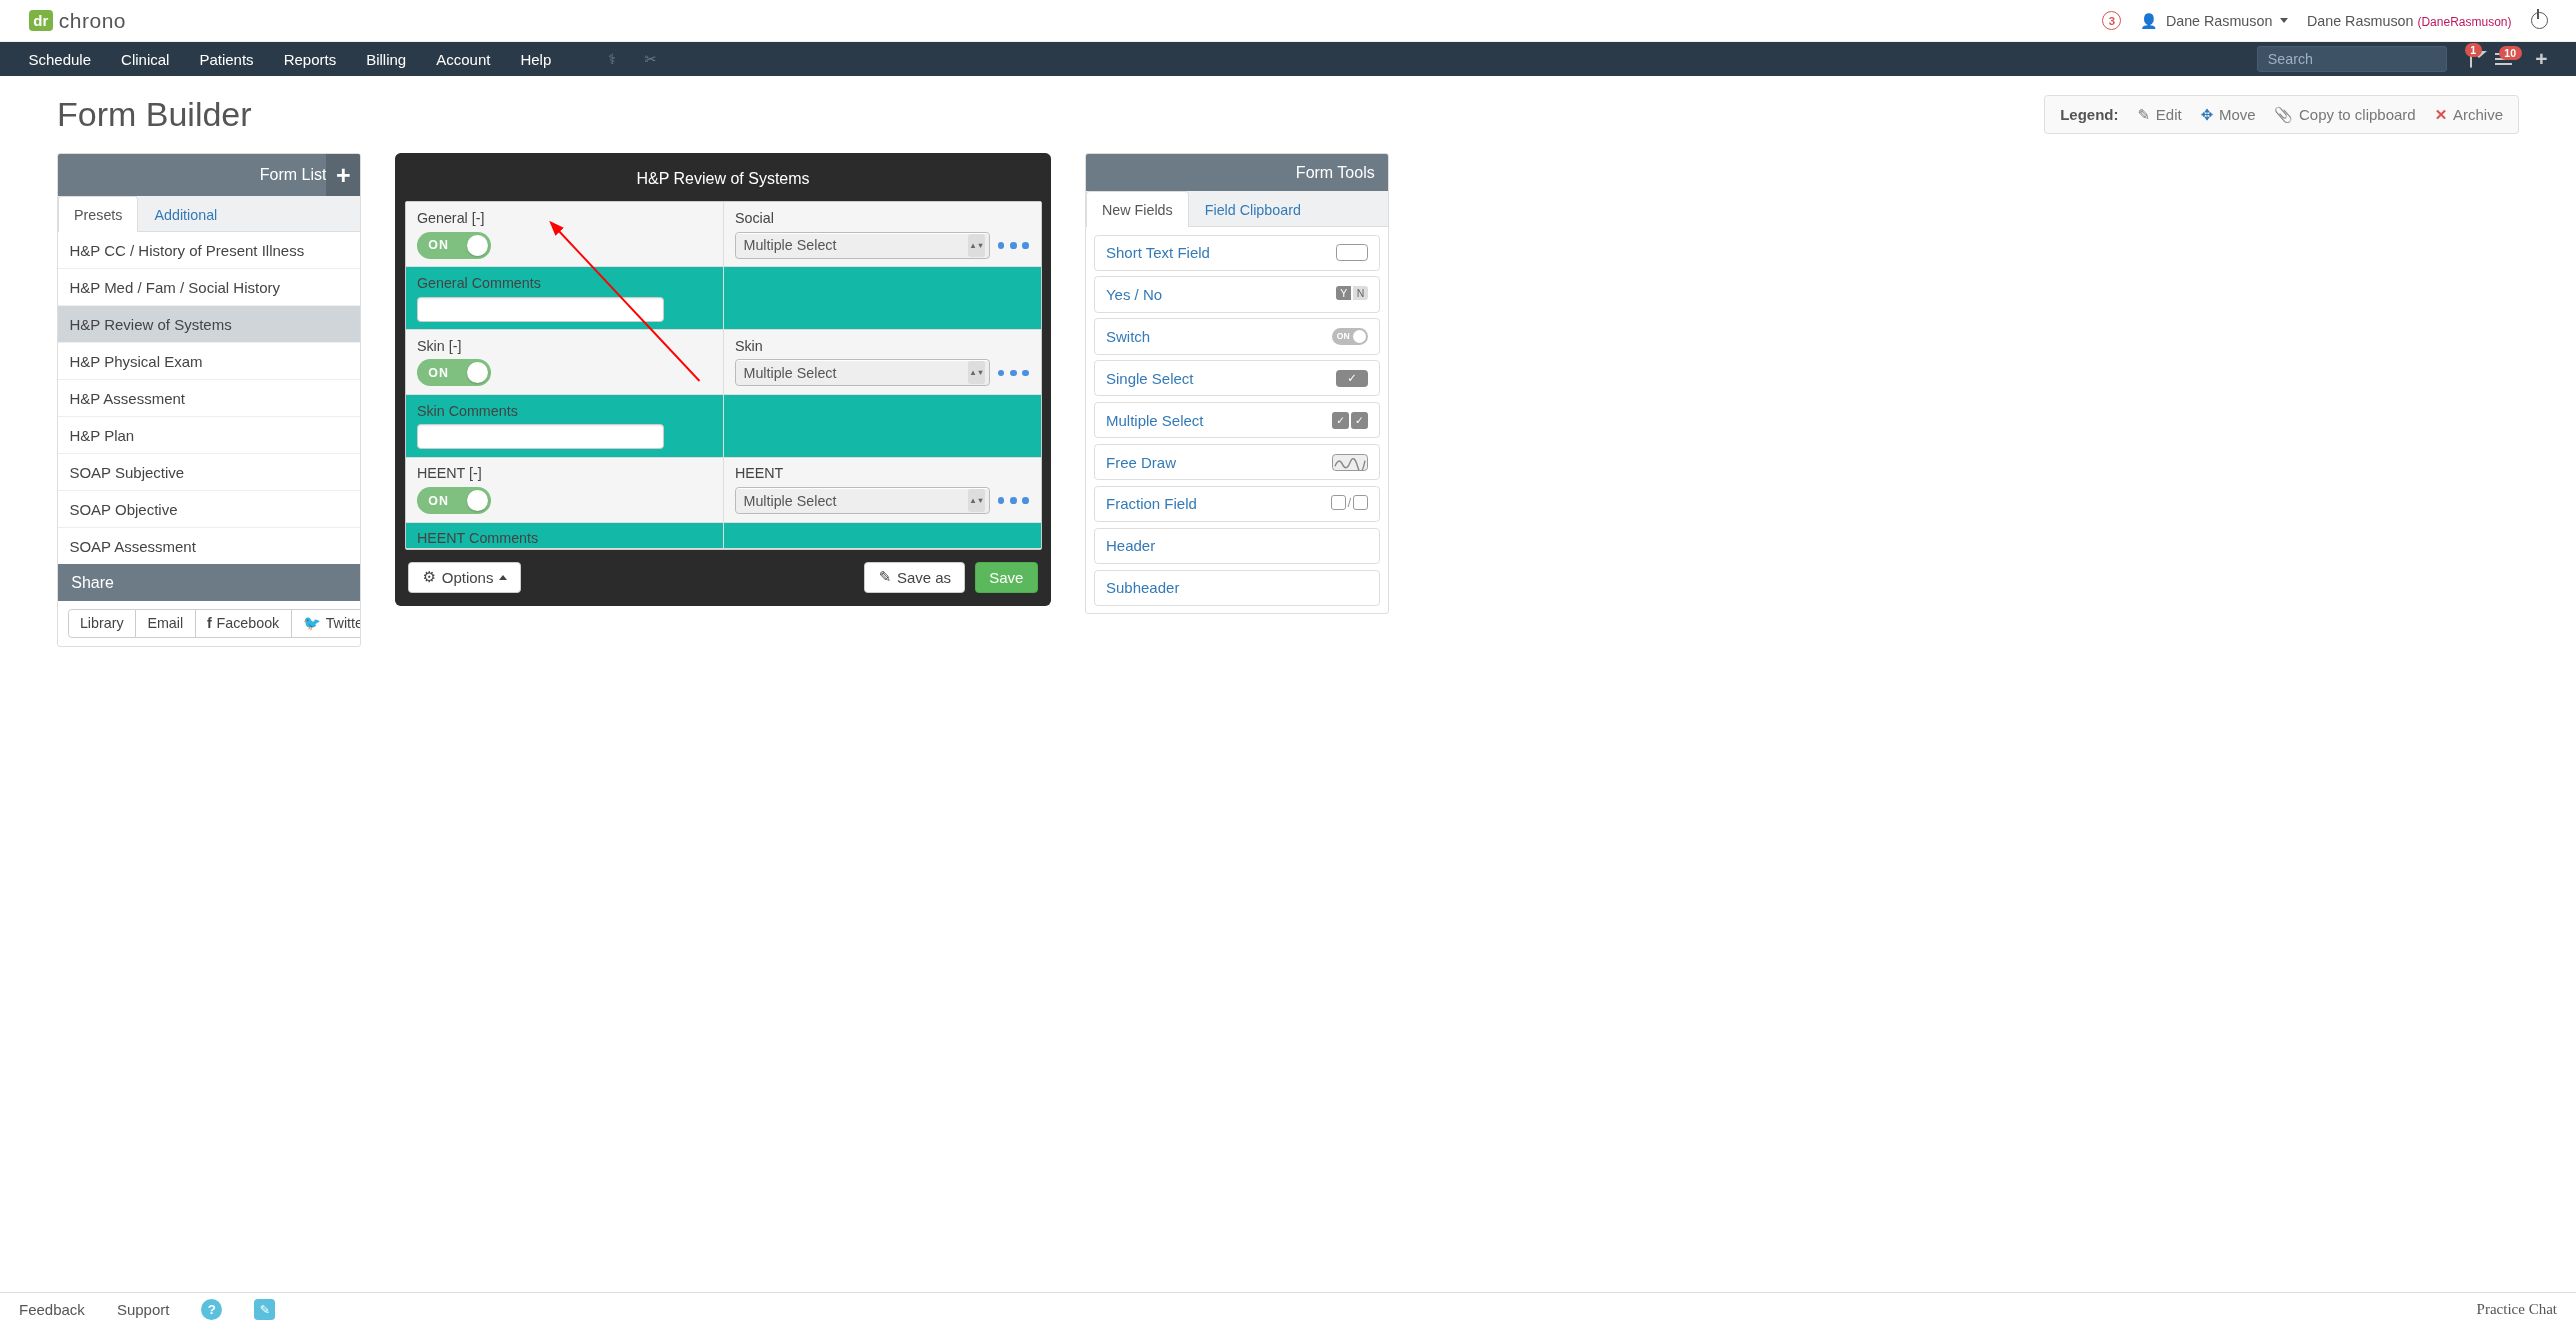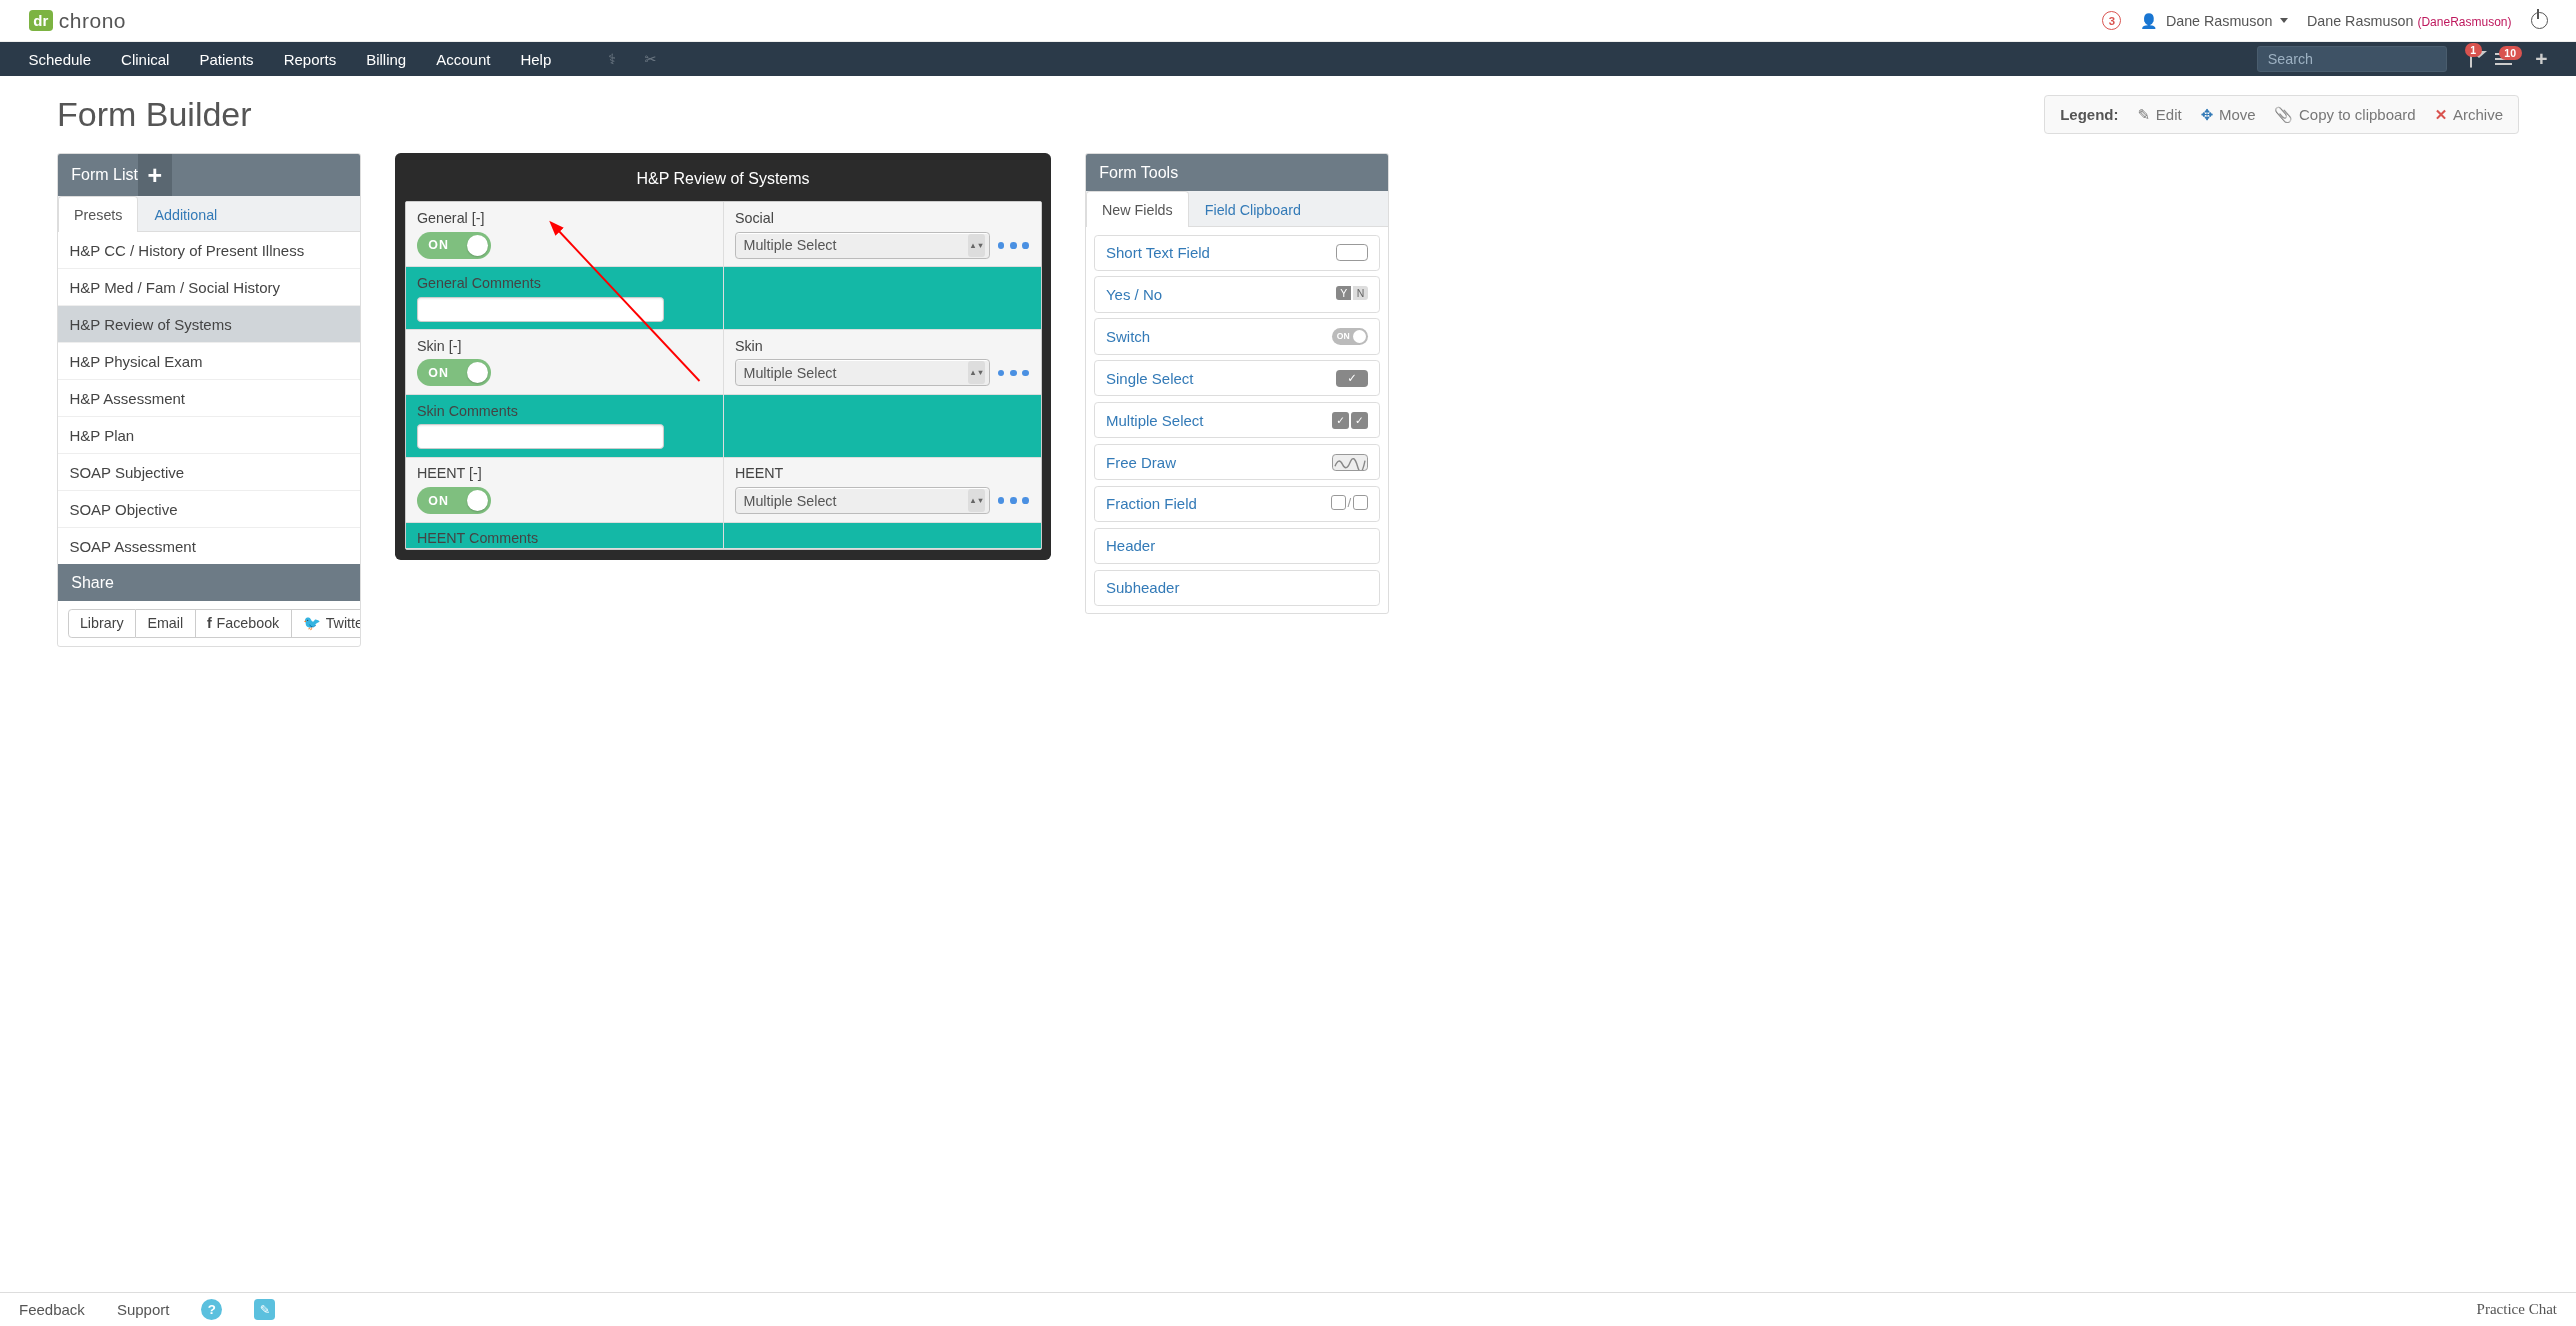--- a/index.html
+++ b/index.html
@@ -49,21 +49,21 @@
   .icon-clip::before { content: '📎'; filter: grayscale(1); }
   .icon-archive::before { content: '✕'; color: #d9534f; font-weight: bold; }
   
   .columns { display: flex; gap: 34px; align-items: flex-start; }
   .col-left { width: 304px; flex-shrink: 0; }
   .col-mid { flex: 1; max-width: 656px; }
   .col-right { width: 304px; flex-shrink: 0; }
   
   
   .panel { border: 1px solid #ddd; border-radius: 2.9px; overflow: hidden; margin-bottom: 0; }
-  .panel-header { background: #6d7b86; color: #fff; padding: 9.5px 13.3px; font-size: 16px; display: flex; justify-content: flex-start; align-items: center; }
+  .panel-header { background: #6d7b86; color: #fff; padding: 9.5px 13.3px; font-size: 16px; display: flex; justify-content: flex-end; align-items: center; }
   .plus-icon { font-size: 25px; font-weight: bold; cursor: pointer; line-height: 1; background: #5a6771; padding: 0 9.5px; margin: -9.5px -13.3px -9.5px 0; height: 42px; display:flex; align-items:center; }
   
   .tabs { display: flex; border-bottom: 1px solid #ddd; background: #eef0f2; }
   .tab { padding: 9.5px 15px; cursor: pointer; color: #337ab7; border: 1px solid transparent; border-bottom: none; margin-bottom: -1px; border-radius: 3.8px 3.8px 0 0; }
   .tab.active { background: #fff; color: #555; border-color: #ddd; }
   
   .list { display: flex; flex-direction: column; }
   .list-item { padding: 9.5px 11.4px; border-bottom: 1px solid #eee; cursor: pointer; font-size: 15px; color: #444; }
   .list-item.selected { background: #d0d5d9; }
   .list-item:last-child { border-bottom: none; }
@@ -346,20 +346,34 @@
             </div>
           </div>
 
           <div class="form-row">
             <div class="form-cell light" style="padding-bottom:1.9px;">
               <span class="cell-label">HEENT Comments</span>
             </div>
             <div class="form-cell light"></div>
           </div>
         </div>
+        <div class="form-footer">
+          <button class="btn">
+            <span class="gear"></span>
+            <span>Options</span>
+            <span class="caret-up"></span>
+          </button>
+          <div class="btn-group">
+            <button class="btn">
+              <span class="pencil-sm"></span>
+              <span>Save as</span>
+            </button>
+            <button class="btn btn-success">Save</button>
+          </div>
+        </div>
       </div>
 
       <svg class="arrow-overlay" style="position:absolute; top:57px; left:143px; width:190px; height:190px;" viewBox="0 0 200 200">
         <defs>
             <marker id="ah" markerWidth="10" markerHeight="10" refX="2" refY="3" orient="auto">
               <path d="M0,0 L0,6 L8,3 z" fill="red"></path>
             </marker>
           </defs>
         <line x1="170" y1="180" x2="20" y2="20" stroke="red" stroke-width="2" marker-end="url(#ah)"></line>
       </svg>

